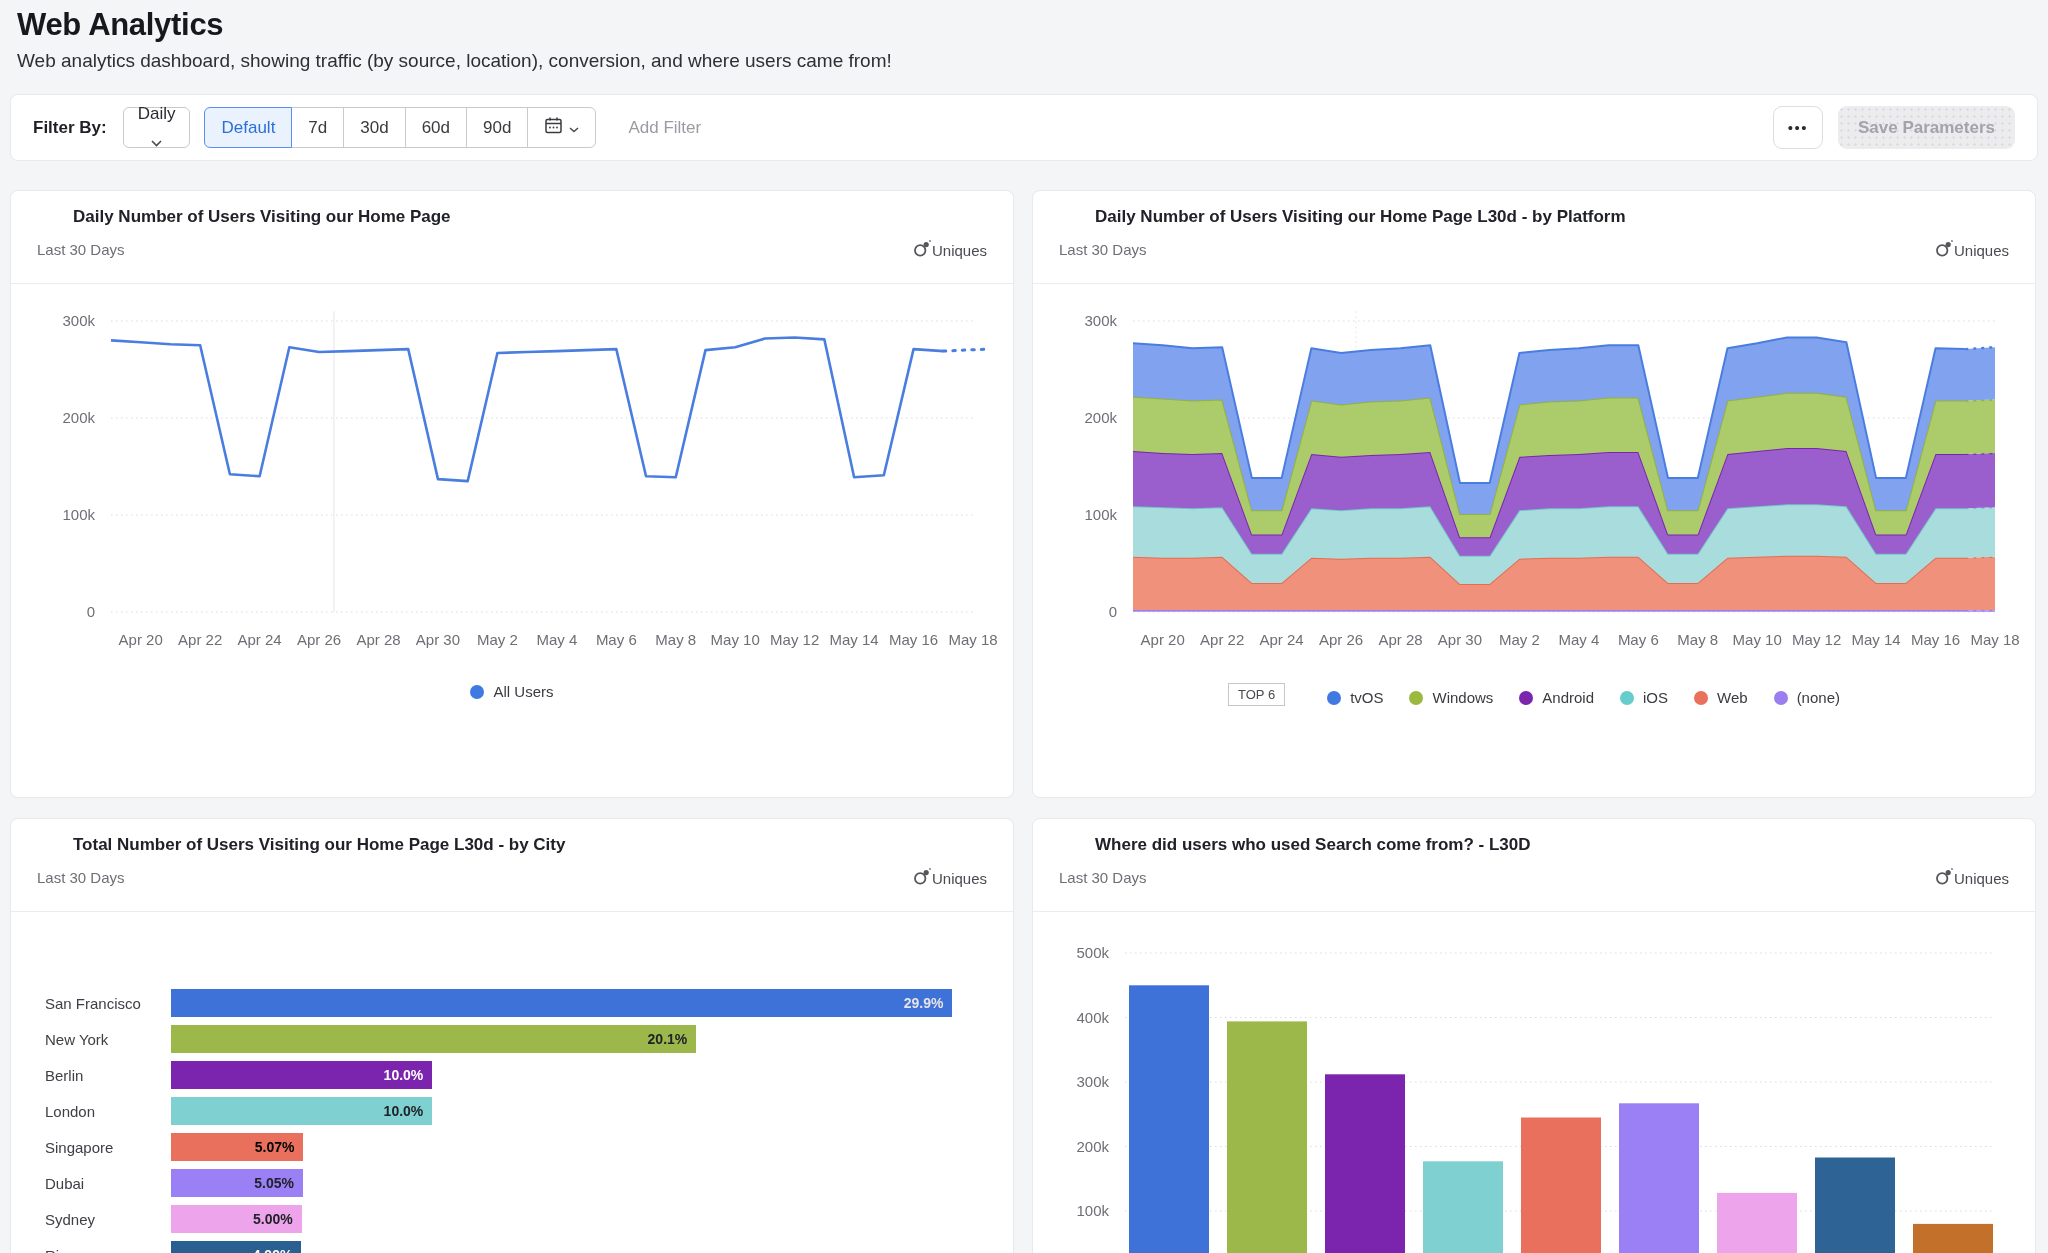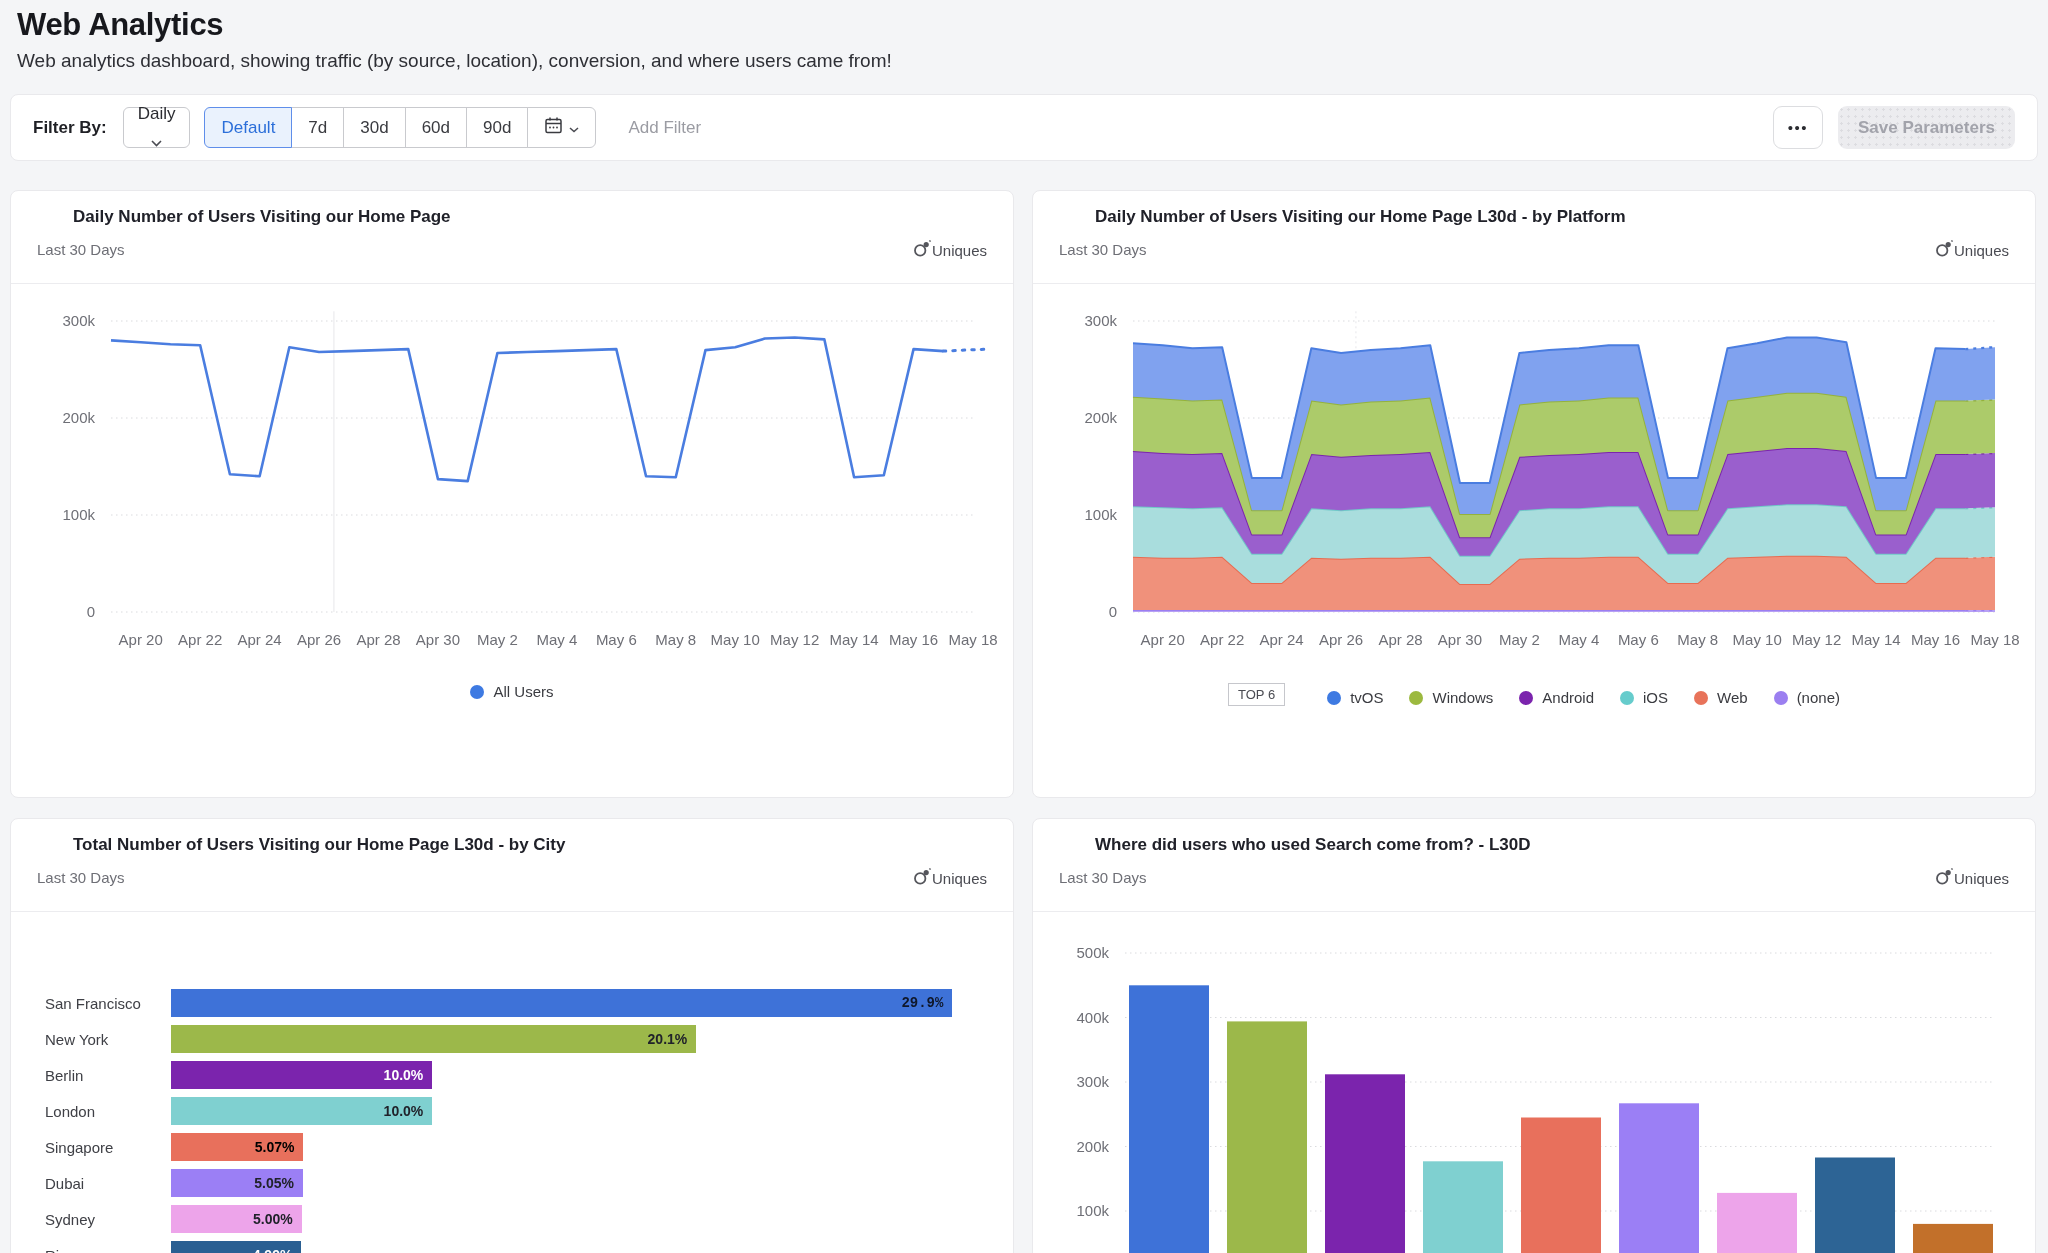--- a/index.html
+++ b/index.html
@@ -253,21 +253,21 @@
           <line x1="17.4" y1="1.4" x2="18.6" y2="2.6" stroke="#55565c" stroke-width="1.4"></line>
         </svg>
       </span>
       <span>Uniques</span>
     </div>
     <div class="card-divider"></div>
     <div class="city-rows" id="chart3">
         <div class="city-row">
           <div class="city-label">San Francisco</div>
           <div class="city-track">
-            <div class="city-bar" style="width: 99.67%; background: rgb(62, 114, 216); color: #0f172a; font-family: Liberation Mono, monospace;">29.9%</div>
+            <div class="city-bar" style="width: 99.67%; background: rgb(62, 114, 216); color: #e5e5e5;">29.9%</div>
           </div>
         </div>
         <div class="city-row">
           <div class="city-label">New York</div>
           <div class="city-track">
             <div class="city-bar" style="width: 67%; background: rgb(156, 184, 74); color: rgb(32, 34, 42);">20.1%</div>
           </div>
         </div>
         <div class="city-row">
           <div class="city-label">Berlin</div>

